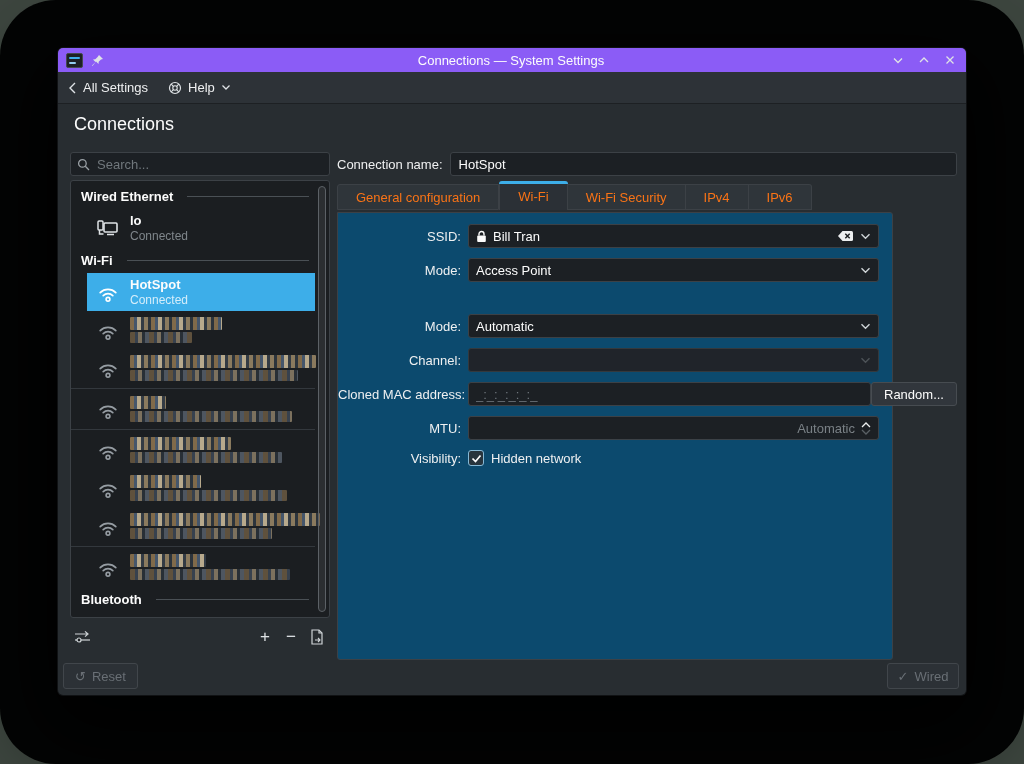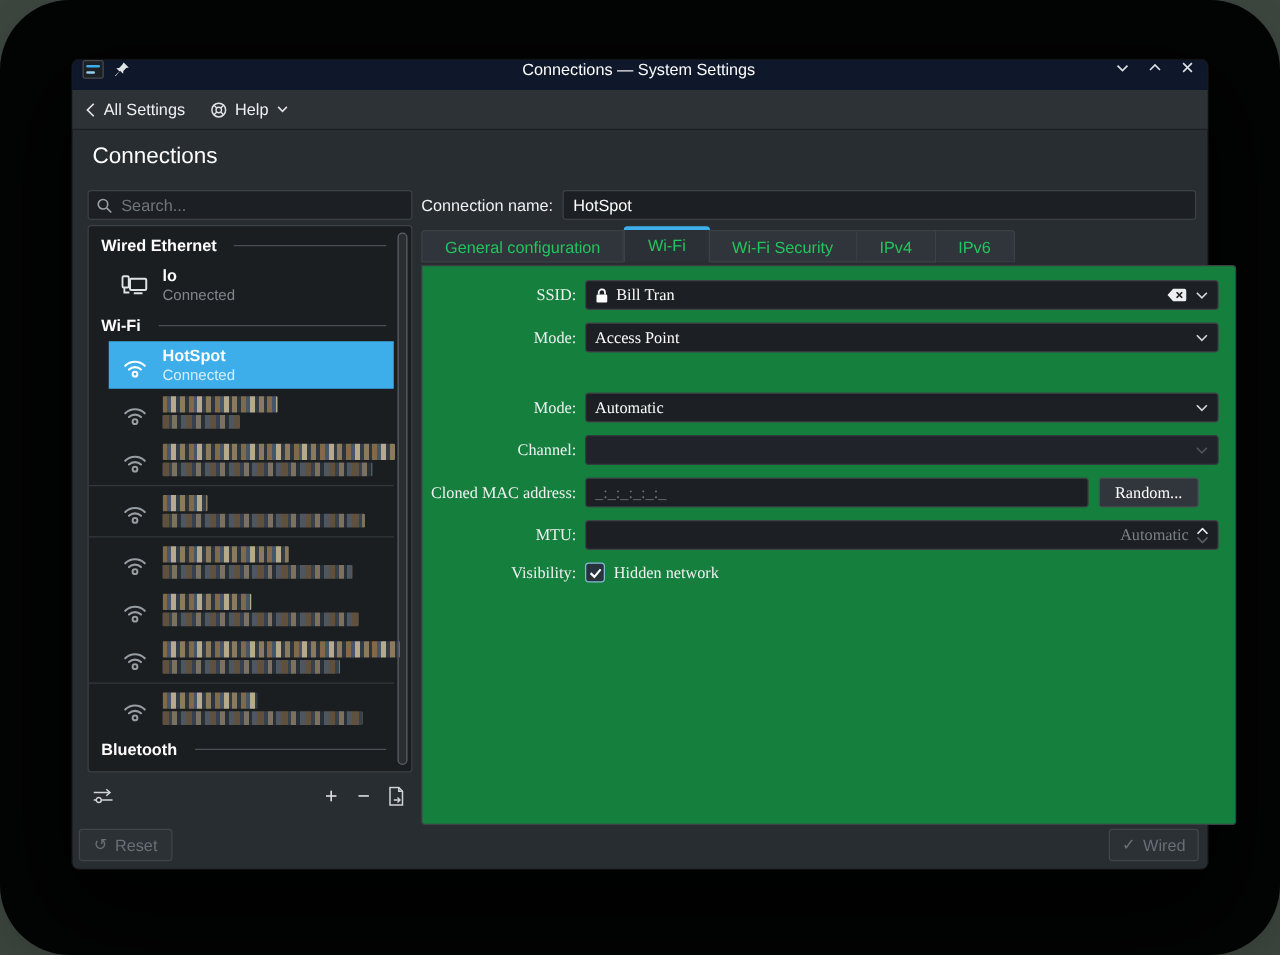--- a/index.html
+++ b/index.html
@@ -1,22 +1,22 @@
 <!DOCTYPE html>
 <html><head>
 <meta charset="utf-8">
 <style>
   html,body{margin:0;padding:0;width:1024px;height:764px;overflow:hidden;
     font-family:"Liberation Sans","DejaVu Sans",sans-serif;background:#3d463f;}
   .shade{position:absolute;inset:0;background:#030404;border-radius:56px;}
   .window{position:absolute;left:58px;top:48px;width:908px;height:647px;
     background:#282d31;border-radius:5px;box-shadow:0 0 0 1px #101214,0 26px 80px 18px rgba(0,0,0,.88);}
   
-  .titlebar{position:absolute;left:0;top:0;right:0;height:24px;background:#0f172a;
-    border-radius:5px 5px 0 0;display:flex;align-items:flex-start;color:#eff0f1;}
+  .titlebar{position:absolute;left:0;top:0;right:0;height:24px;background:#8b5cf6;
+    border-radius:5px 5px 0 0;display:flex;align-items:center;color:#eff0f1;}
   .tb-left{display:flex;align-items:center;gap:8px;padding-left:8px;width:160px;}
   .tb-title{flex:1;text-align:center;font-size:13px;color:#fcfcfc;}
   .tb-controls{display:flex;align-items:center;gap:14px;padding-right:10px;width:160px;justify-content:flex-end;}
   .tb-controls span{display:inline-flex;cursor:pointer;}
   .appicon{width:15px;height:13px;background:#1d2124;border:1px solid #44494e;border-radius:2px;position:relative;}
   .appicon i{position:absolute;left:2px;right:2px;height:2px;background:#3daee9;border-radius:1px;}
   .appicon i.t{top:3px;} .appicon i.b{top:8px;width:7px;background:#93cdec;}
   
   .toolbar{position:absolute;left:0;top:24px;right:0;height:31px;background:#2d3237;
     border-bottom:1px solid #1d2023;display:flex;align-items:center;color:#eff0f1;font-size:13px;}
@@ -52,28 +52,28 @@
   .lt-btn{display:inline-flex;align-items:center;justify-content:center;width:26px;height:24px;cursor:pointer;font-size:17px;color:#dfe3e6;}
   
   .name-row{position:absolute;left:279px;top:104px;width:620px;height:24px;display:flex;align-items:center;gap:7px;}
   .name-row .flabel{font-size:13px;color:#eff0f1;white-space:nowrap;}
   .field{background:#1c2024;border:1px solid #3c4146;border-radius:3px;height:24px;box-sizing:border-box;
     display:flex;align-items:center;color:#fcfcfc;font-size:13px;}
   .name-row .field{flex:1;padding:0 8px;}
   .field input{flex:1;background:transparent;border:none;outline:none;color:#fcfcfc;font-size:13px;font-family:inherit;padding:0;}
   .field input::placeholder{color:#6f767c;}
   .tabs{position:absolute;left:279px;top:136px;height:26px;display:flex;align-items:flex-end;}
-  .tab{height:26px;box-sizing:border-box;display:flex;align-items:center;padding:0 18px;font-size:13px;color:#22c55e;
+  .tab{height:26px;box-sizing:border-box;display:flex;align-items:center;padding:0 18px;font-size:13px;color:#f97316;
     background:#2f353a;border:1px solid #3c4146;border-left:none;cursor:pointer;position:relative;}
   .tab:first-child{border-left:1px solid #3c4146;border-top-left-radius:3px;}
   .tab:last-child{border-top-right-radius:3px;}
   .tab.active{background:#2b3036;height:29px;z-index:3;border-radius:3px 3px 0 0;border-left:1px solid #3c4146;border-bottom:none;}
   .tab.active::before{content:"";position:absolute;left:-1px;right:-1px;top:-1px;height:3px;background:var(--accent,#3daee9);border-radius:3px 3px 0 0;}
-  .frame{position:absolute;left:279px;top:164px;width:652px;height:448px;border:1px solid #3c4146;border-radius:0 3px 3px 3px;
-    background:#15803d;box-sizing:border-box;padding-top:11px;z-index:1;font-family:Liberation Serif, serif;}
+  .frame{position:absolute;left:279px;top:164px;width:556px;height:448px;border:1px solid #3c4146;border-radius:0 3px 3px 3px;
+    background:#0c4a6e;box-sizing:border-box;padding-top:11px;z-index:1;}
   .frow{display:flex;align-items:center;margin:0 13px 10px 0;}
   .frow .flabel{width:123px;text-align:right;font-size:13px;color:#eff0f1;flex:none;margin-right:7px;white-space:nowrap;}
   .frow .field{flex:1;padding:0 7px;gap:6px;}
   .chev{flex:none;display:inline-flex;}
   .combo{cursor:pointer;}
   .combo .val{flex:1;}
   .field.disabled{border-color:#34393d;background:#20242a;}
   .mac-row .field{flex:none;width:403px;}
   .btn{height:24px;box-sizing:border-box;background:#31363c;border:1px solid #474c51;border-radius:3px;
     color:#fcfcfc;font-size:13px;display:inline-flex;align-items:center;justify-content:center;padding:0 12px;cursor:pointer;font-family:inherit;}

